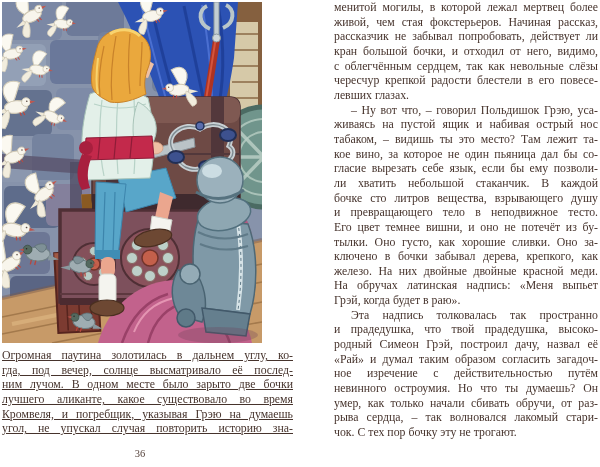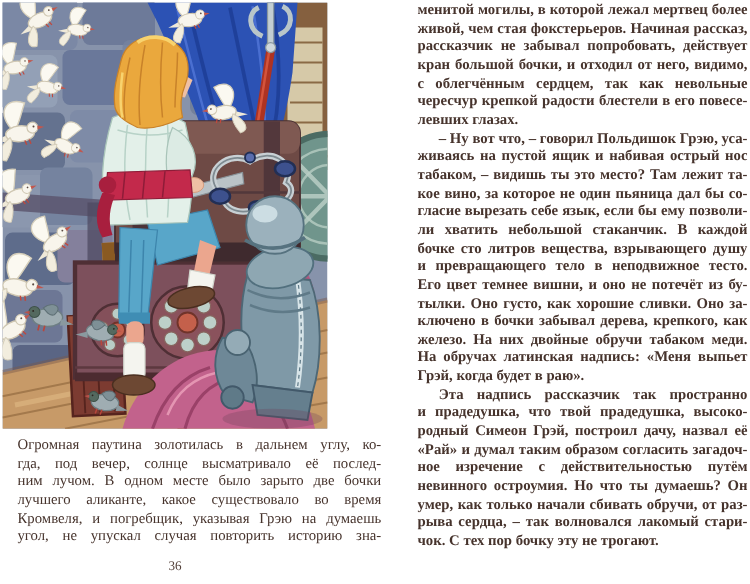--- a/index.html
+++ b/index.html
@@ -6,22 +6,22 @@
   body{
     width:600px;height:467px;background:#ffffff;
     font-family:"Liberation Serif", serif;
     color:#46332c;
     -webkit-font-smoothing:antialiased;
   }
   .spread{position:relative;width:600px;height:467px;background:#ffffff;overflow:hidden;}
   .illustration{position:absolute;left:2px;top:2px;width:260px;height:341px;margin:0;}
   .illustration svg{display:block;width:100%;height:100%;}
   .text-block{position:absolute;font-size:11.8px;letter-spacing:0;}
-  .text-left{left:14px;top:348px;width:291px;}
-  .text-right{left:334px;top:0px;width:264px;font-weight:bold;}
+  .text-left{left:2px;top:348px;width:291px;text-decoration:underline;}
+  .text-right{left:334px;top:0px;width:264px;}
   .line{
     height:14.66px;line-height:14.66px;
     text-align:justify;text-align-last:justify;
     overflow:hidden;white-space:normal;
   }
   .line.short{text-align:right;text-align-last:left;}
   .line.indent{text-indent:17px;}
   .pagenum{
     position:absolute;top:448px;width:30px;text-align:center;
     font-size:10.5px;color:#54413a;
@@ -281,24 +281,24 @@
       <div class="line">живаясь на пустой ящик и набивая острый нос</div>
       <div class="line">табаком, – видишь ты это место? Там лежит та-</div>
       <div class="line">кое вино, за которое не один пьяница дал бы со-</div>
       <div class="line">гласие вырезать себе язык, если бы ему позволи-</div>
       <div class="line">ли хватить небольшой стаканчик. В каждой</div>
       <div class="line">бочке сто литров вещества, взрывающего душу</div>
       <div class="line">и превращающего тело в неподвижное тесто.</div>
       <div class="line">Его цвет темнее вишни, и оно не потечёт из бу-</div>
       <div class="line">тылки. Оно густо, как хорошие сливки. Оно за-</div>
       <div class="line">ключено в бочки забывал дерева, крепкого, как</div>
-      <div class="line">железо. На них двойные обручи табаком меди.</div>
+      <div class="line">железо. На них двойные двойные красной меди.</div>
       <div class="line">На обручах латинская надпись: «Меня выпьет</div>
       <div class="line short">Грэй, когда будет в раю».</div>
-      <div class="line indent">Эта надпись рассказчик так пространно</div>
+      <div class="line indent">Эта надпись толковалась так пространно</div>
       <div class="line">и прадедушка, что твой прадедушка, высоко-</div>
       <div class="line">родный Симеон Грэй, построил дачу, назвал её</div>
       <div class="line">«Рай» и думал таким образом согласить загадоч-</div>
       <div class="line">ное изречение с действительностью путём</div>
       <div class="line">невинного остроумия. Но что ты думаешь? Он</div>
       <div class="line">умер, как только начали сбивать обручи, от раз-</div>
       <div class="line">рыва сердца, – так волновался лакомый стари-</div>
       <div class="line short">чок. С тех пор бочку эту не трогают.</div>
     </div>
 

